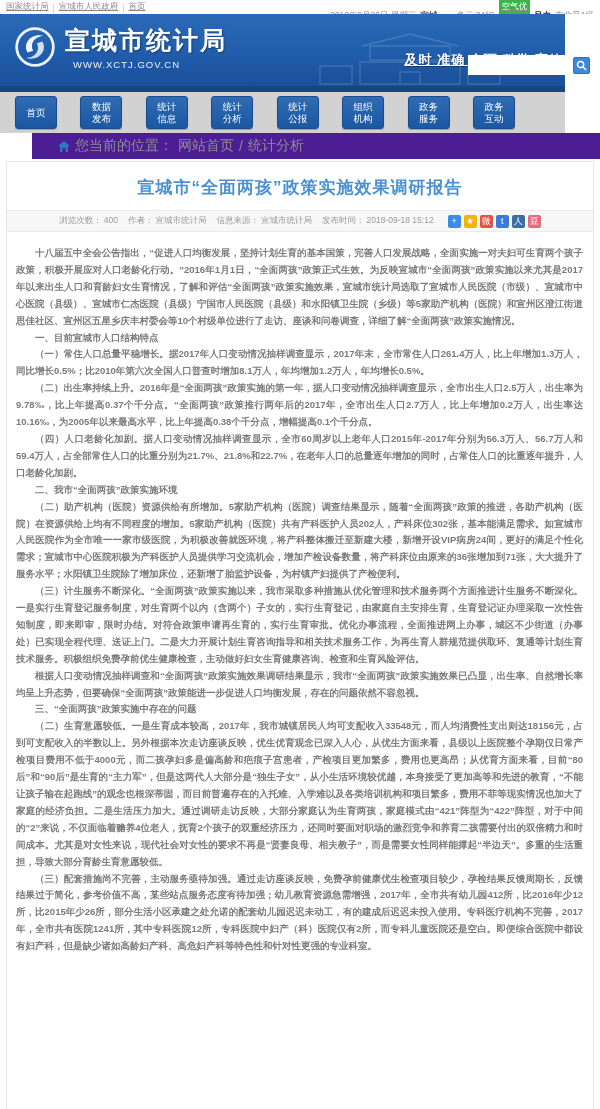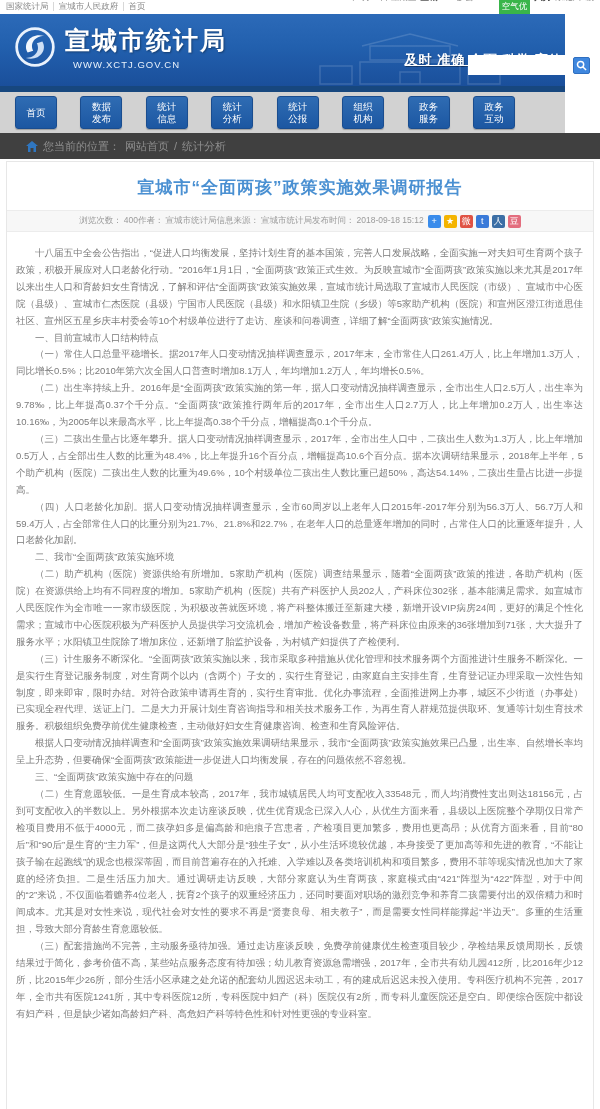--- a/index.html
+++ b/index.html
@@ -2,21 +2,21 @@
 <html><head>
 <meta charset="utf-8">
 <style>
   * { margin:0; padding:0; box-sizing:border-box; }
   html,body { width:600px; height:1109px; overflow:hidden; background:#fff;
     font-family:"Liberation Sans","DejaVu Sans",sans-serif; }
 
   
   .topbar { height:14px; display:flex; justify-content:space-between; align-items:center;
     padding:0 6px; font-size:8.5px; color:#8a8a8a; background:#fff; }
-  .topbar-left, .topbar-right { display:flex; align-items:flex-start; gap:4px; white-space:nowrap; }
+  .topbar-left, .topbar-right { display:flex; align-items:flex-end; gap:4px; white-space:nowrap;text-decoration:underline; }
   .topbar a { color:#8a8a8a; text-decoration:none; }
   .tsep { color:#c9c9c9; }
   .air-badge { background:#39b54a; color:#fff; padding:9px 3px; border-radius:1px; }
   .wind-label { color:#333; font-weight:bold; }
   .cloud-ic { display:inline-block; width:11px; height:8px; }
 
   
   .header-row { position:relative; width:600px; height:72px; background:#fff; }
   .header-blue { position:relative; width:565px; height:72px; overflow:hidden;
     background:linear-gradient(180deg,#2c6ab8 0%,#2260ae 45%,#1a4f9b 100%); }
@@ -40,41 +40,41 @@
   .nav-strip { width:565px; height:6px; background:#17477e; }
   .nav-bar { width:565px; height:41px; background:#d2d2d2; display:flex; align-items:center; }
   .nav-items { display:flex; justify-content:space-between; width:500px; margin-left:15px; }
   .nav-btn { width:42px; height:33px; border-radius:3px; cursor:pointer;
     background:linear-gradient(180deg,#2f6cb3,#1c57a2); border:1px solid #1a4d8f;
     box-shadow:0 1px 1px rgba(0,0,0,.25); color:#fff; font-size:9.5px; line-height:11.5px;
     display:flex; flex-direction:column; align-items:center; justify-content:center; text-align:center; }
 
   
   .breadcrumb { height:26px; display:flex; align-items:center; gap:5px;
-    padding-left:26px; font-size:11px; color:#8e8e8e; background:#404040; }
+    padding-left:26px; font-size:14px; color:#8e8e8e; background:#4c1d95;margin-left:32px; }
   .breadcrumb a { color:#8e8e8e; text-decoration:none; }
 
   
   .card { margin:2px 6px 0 6px; border:1px solid #e7e7e7; background:#fff; min-height:1000px; }
   .article-title { margin-top:14px; text-align:center; color:#4a90d2; font-size:17px;
     font-weight:bold; letter-spacing:1px; }
   .meta-bar { margin-top:11px; height:22px; background:#f7f7f7; border-top:1px solid #ececec;
     border-bottom:1px solid #ececec; display:flex; align-items:center; justify-content:center;
-    font-size:8.5px; color:#9b9b9b; white-space:nowrap; }
+    gap:10px; font-size:8.5px; color:#9b9b9b; white-space:nowrap; }
   .meta-item { display:flex; gap:2px; }
   .share-row { display:flex; gap:3px; margin-left:4px; }
   .share-ic { width:13px; height:13px; border-radius:2px; color:#fff; font-size:9px;
     display:flex; align-items:center; justify-content:center; cursor:pointer; line-height:1; }
   .ic0{background:#3a8ceb;} .ic1{background:#f4b400;} .ic2{background:#e05244;}
   .ic3{background:#3a7ad9;} .ic4{background:#3b6ea5;} .ic5{background:#e36d7e;}
 
   
   .article-body { padding:13px 10px 20px 9px; color:#7b7b7b; font-size:9.5px;
     line-height:16.9px; text-align:justify; }
-  .article-body p { text-indent:2em; }
+  .article-body p { text-indent:2em;font-weight:bold; }
 </style>
 </head>
 <body>
 
 <div class="topbar">
   <div class="topbar-left">
     <a href="#">国家统计局</a>
     <span class="tsep">|</span>
     <a href="#">宣城市人民政府</a>
     <span class="tsep">|</span>
@@ -205,21 +205,20 @@
       <span class="share-ic ic4">人</span>
       <span class="share-ic ic5">豆</span>
     </span>
   </div>
 
   <div class="article-body">
     <p>十八届五中全会公告指出，“促进人口均衡发展，坚持计划生育的基本国策，完善人口发展战略，全面实施一对夫妇可生育两个孩子政策，积极开展应对人口老龄化行动。”2016年1月1日，“全面两孩”政策正式生效。为反映宣城市“全面两孩”政策实施以来尤其是2017年以来出生人口和育龄妇女生育情况，了解和评估“全面两孩”政策实施效果，宣城市统计局选取了宣城市人民医院（市级）、宣城市中心医院（县级）、宣城市仁杰医院（县级）宁国市人民医院（县级）和水阳镇卫生院（乡级）等5家助产机构（医院）和宣州区澄江街道思佳社区、宣州区五星乡庆丰村委会等10个村级单位进行了走访、座谈和问卷调查，详细了解“全面两孩”政策实施情况。</p>
     <p>一、目前宣城市人口结构特点</p>
     <p>（一）常住人口总量平稳增长。据2017年人口变动情况抽样调查显示，2017年末，全市常住人口261.4万人，比上年增加1.3万人，同比增长0.5%；比2010年第六次全国人口普查时增加8.1万人，年均增加1.2万人，年均增长0.5%。</p>
     <p>（二）出生率持续上升。2016年是“全面两孩”政策实施的第一年，据人口变动情况抽样调查显示，全市出生人口2.5万人，出生率为9.78‰，比上年提高0.37个千分点。“全面两孩”政策推行两年后的2017年，全市出生人口2.7万人，比上年增加0.2万人，出生率达10.16‰，为2005年以来最高水平，比上年提高0.38个千分点，增幅提高0.1个千分点。</p>
-    <p>（三）二孩出生量占比逐年攀升。据人口变动情况抽样调查显示，2017年，全市出生人口中，二孩出生人数为1.3万人，比上年增加0.5万人，占全部出生人数的比重为48.4%，比上年提升16个百分点，增幅提高10.6个百分点。据本次调研结果显示，2018年上半年，5个助产机构（医院）二孩出生人数的比重为49.6%，10个村级单位二孩出生人数比重已超50%，高达54.14%，二孩出生量占比进一步提高。</p>
     <p>（四）人口老龄化加剧。据人口变动情况抽样调查显示，全市60周岁以上老年人口2015年-2017年分别为56.3万人、56.7万人和59.4万人，占全部常住人口的比重分别为21.7%、21.8%和22.7%，在老年人口的总量逐年增加的同时，占常住人口的比重逐年提升，人口老龄化加剧。</p>
     <p>二、我市“全面两孩”政策实施环境</p>
     <p>（二）助产机构（医院）资源供给有所增加。5家助产机构（医院）调查结果显示，随着“全面两孩”政策的推进，各助产机构（医院）在资源供给上均有不同程度的增加。5家助产机构（医院）共有产科医护人员202人，产科床位302张，基本能满足需求。如宣城市人民医院作为全市唯一一家市级医院，为积极改善就医环境，将产科整体搬迁至新建大楼，新增开设VIP病房24间，更好的满足个性化需求；宣城市中心医院积极为产科医护人员提供学习交流机会，增加产检设备数量，将产科床位由原来的36张增加到71张，大大提升了服务水平；水阳镇卫生院除了增加床位，还新增了胎监护设备，为村镇产妇提供了产检便利。</p>
     <p>（三）计生服务不断深化。“全面两孩”政策实施以来，我市采取多种措施从优化管理和技术服务两个方面推进计生服务不断深化。一是实行生育登记服务制度，对生育两个以内（含两个）子女的，实行生育登记，由家庭自主安排生育，生育登记证办理采取一次性告知制度，即来即审，限时办结。对符合政策申请再生育的，实行生育审批。优化办事流程，全面推进网上办事，城区不少街道（办事处）已实现全程代理、送证上门。二是大力开展计划生育咨询指导和相关技术服务工作，为再生育人群规范提供取环、复通等计划生育技术服务。积极组织免费孕前优生健康检查，主动做好妇女生育健康咨询、检查和生育风险评估。</p>
     <p>根据人口变动情况抽样调查和“全面两孩”政策实施效果调研结果显示，我市“全面两孩”政策实施效果已凸显，出生率、自然增长率均呈上升态势，但要确保“全面两孩”政策能进一步促进人口均衡发展，存在的问题依然不容忽视。</p>
     <p>三、“全面两孩”政策实施中存在的问题</p>
     <p>（二）生育意愿较低。一是生育成本较高，2017年，我市城镇居民人均可支配收入33548元，而人均消费性支出则达18156元，占到可支配收入的半数以上。另外根据本次走访座谈反映，优生优育观念已深入人心，从优生方面来看，县级以上医院整个孕期仅日常产检项目费用不低于4000元，而二孩孕妇多是偏高龄和疤痕子宫患者，产检项目更加繁多，费用也更高昂；从优育方面来看，目前“80后”和“90后”是生育的“主力军”，但是这两代人大部分是“独生子女”，从小生活环境较优越，本身接受了更加高等和先进的教育，“不能让孩子输在起跑线”的观念也根深蒂固，而目前普遍存在的入托难、入学难以及各类培训机构和项目繁多，费用不菲等现实情况也加大了家庭的经济负担。二是生活压力加大。通过调研走访反映，大部分家庭认为生育两孩，家庭模式由“421”阵型为“422”阵型，对于中间的“2”来说，不仅面临着赡养4位老人，抚育2个孩子的双重经济压力，还同时要面对职场的激烈竞争和养育二孩需要付出的双倍精力和时间成本。尤其是对女性来说，现代社会对女性的要求不再是“贤妻良母、相夫教子”，而是需要女性同样能撑起“半边天”。多重的生活重担，导致大部分育龄生育意愿较低。</p>
     <p>（三）配套措施尚不完善，主动服务亟待加强。通过走访座谈反映，免费孕前健康优生检查项目较少，孕检结果反馈周期长，反馈结果过于简化，参考价值不高，某些站点服务态度有待加强；幼儿教育资源急需增强，2017年，全市共有幼儿园412所，比2016年少12所，比2015年少26所，部分生活小区承建之处允诺的配套幼儿园迟迟未动工，有的建成后迟迟未投入使用。专科医疗机构不完善，2017年，全市共有医院1241所，其中专科医院12所，专科医院中妇产（科）医院仅有2所，而专科儿童医院还是空白。即便综合医院中都设有妇产科，但是缺少诸如高龄妇产科、高危妇产科等特色性和针对性更强的专业科室。</p>
 
   </div>

